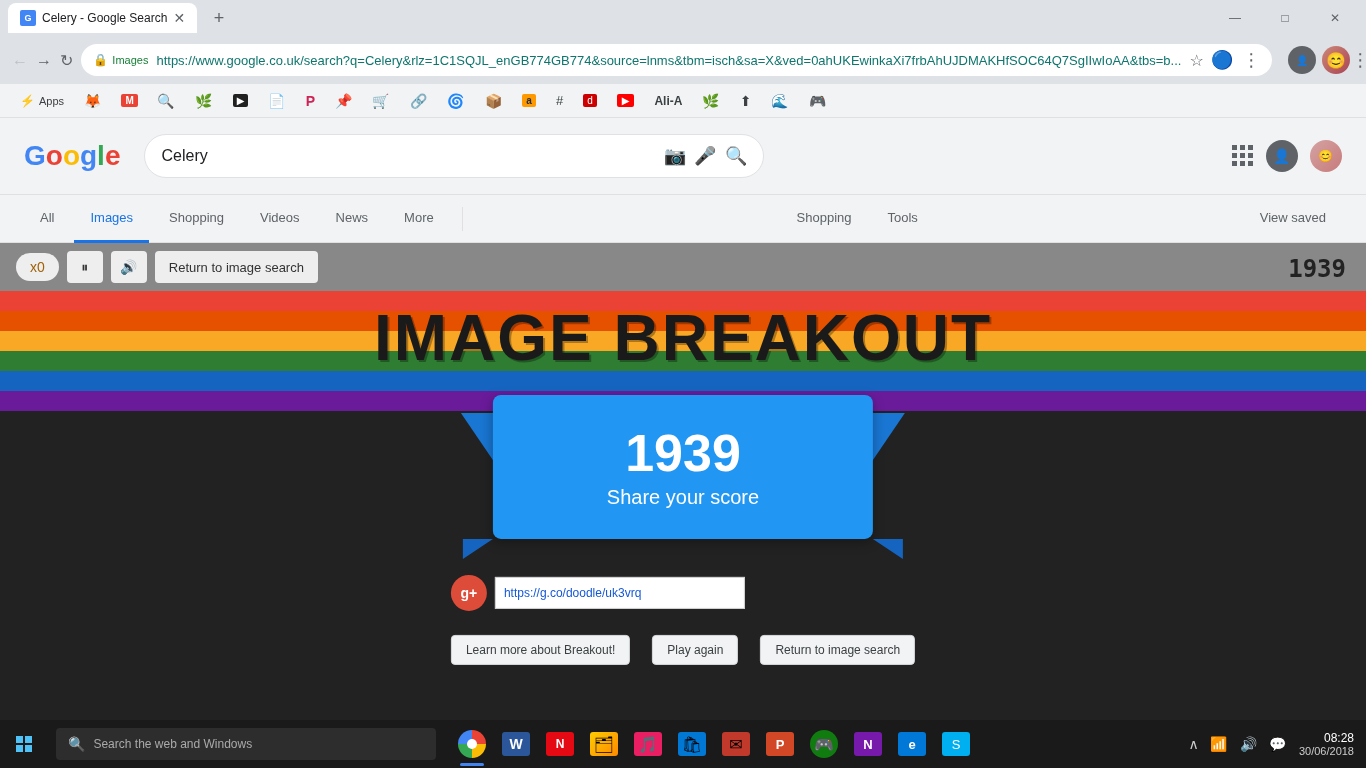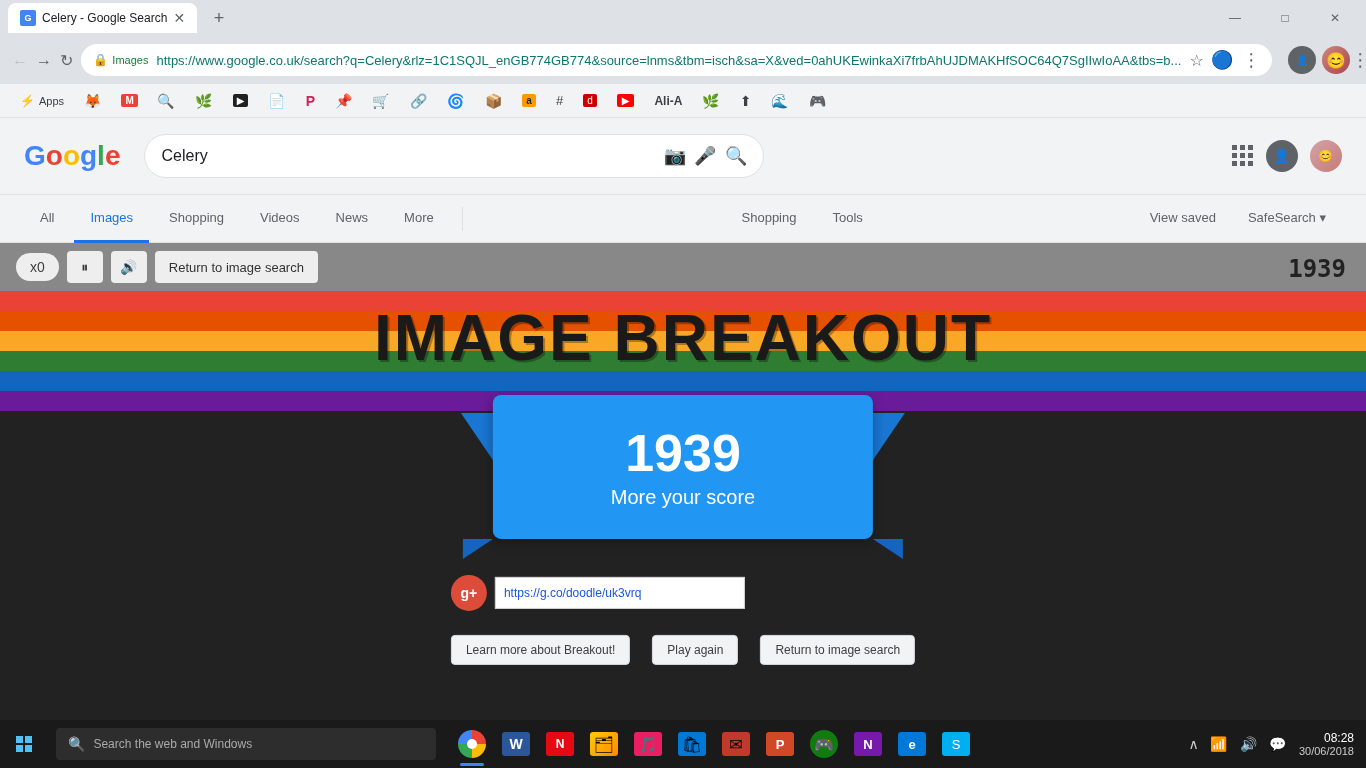--- a/index.html
+++ b/index.html
@@ -47,21 +47,21 @@
     .nav-item { padding: 12px 16px; font-size: 13px; color: #5f6368; cursor: pointer; text-decoration: none; height: 48px; display: flex; align-items: center; border-bottom: 3px solid transparent; }
     .nav-item.active { color: #1a73e8; border-bottom-color: #1a73e8; font-weight: 500; }
     .nav-divider { width: 1px; height: 24px; background: #e0e0e0; margin: 0 8px; }
     .nav-right { margin-left: auto; display: flex; gap: 4px; }
     .nav-right .nav-item { color: #5f6368; }
 
     
     .game-container { background: #888; width: 100%; height: calc(768px - 36px - 48px - 34px - 76px - 48px); position: relative; display: flex; flex-direction: column; }
     .game-toolbar { background: #888; height: 48px; display: flex; align-items: center; padding: 0 16px; gap: 8px; }
     .score-display { position: absolute; right: 20px; top: 12px; font-size: 24px; font-weight: bold; color: #222; font-family: monospace; }
-    .counter-badge { background: #eee; border-radius: 20px; padding: 6px 14px; font-size: 14px; color: #404040; display: flex; align-items: center; gap: 6px; }
+    .counter-badge { background: #eee; border-radius: 20px; padding: 6px 14px; font-size: 14px; color: #a16207; display: flex; align-items: center; gap: 6px; }
     .game-control-btn { background: #eee; border: none; border-radius: 4px; width: 36px; height: 32px; display: flex; align-items: center; justify-content: center; cursor: pointer; color: #333; font-size: 14px; }
     .return-btn { background: #eee; border: none; border-radius: 4px; padding: 6px 14px; font-size: 13px; color: #333; cursor: pointer; height: 32px; display: flex; align-items: center; }
 
     
     .game-canvas { flex: 1; background: #222; position: relative; overflow: hidden; }
 
     
     .rainbow { position: absolute; top: 0; left: 0; width: 100%; height: 120px; }
 
     
@@ -280,21 +280,20 @@
     <a class="nav-item">Videos</a>
     <a class="nav-item">News</a>
     <a class="nav-item">More</a>
     <div class="nav-divider"></div>
     <div class="nav-right">
       <a class="nav-item">Shopping</a>
       <a class="nav-item">Tools</a>
     </div>
     <div style="margin-left:auto;display:flex;align-items:center;">
       <a class="nav-item">View saved</a>
-      <a class="nav-item">SafeSearch ▾</a>
     </div>
   </div>
 
   <div class="game-container">
 
     <div class="game-toolbar">
       <div class="counter-badge">
         <span>x0</span>
       </div>
       <button class="game-control-btn">⏸</button>
@@ -319,21 +318,21 @@
       </div>
 
       <div class="score-banner-container">
         <div class="score-banner">
           
           <div style="position:absolute;left:-32px;top:18px;width:0;height:0;border-top:0 solid transparent;border-bottom:50px solid transparent;border-right:34px solid #1976d2;z-index:0;"></div>
           
           <div style="position:absolute;right:-32px;top:18px;width:0;height:0;border-top:0 solid transparent;border-bottom:50px solid transparent;border-left:34px solid #1976d2;z-index:0;"></div>
           <div class="banner-ribbon">
             <div class="banner-score">1939</div>
-            <div class="banner-subtitle">More your score</div>
+            <div class="banner-subtitle">Share your score</div>
           </div>
         </div>
 
         
         <div class="share-section">
           <div class="google-plus-btn">g+</div>
           <input class="share-url-input" type="text" value="https://g.co/doodle/uk3vrq" style="">
         </div>
 
         

